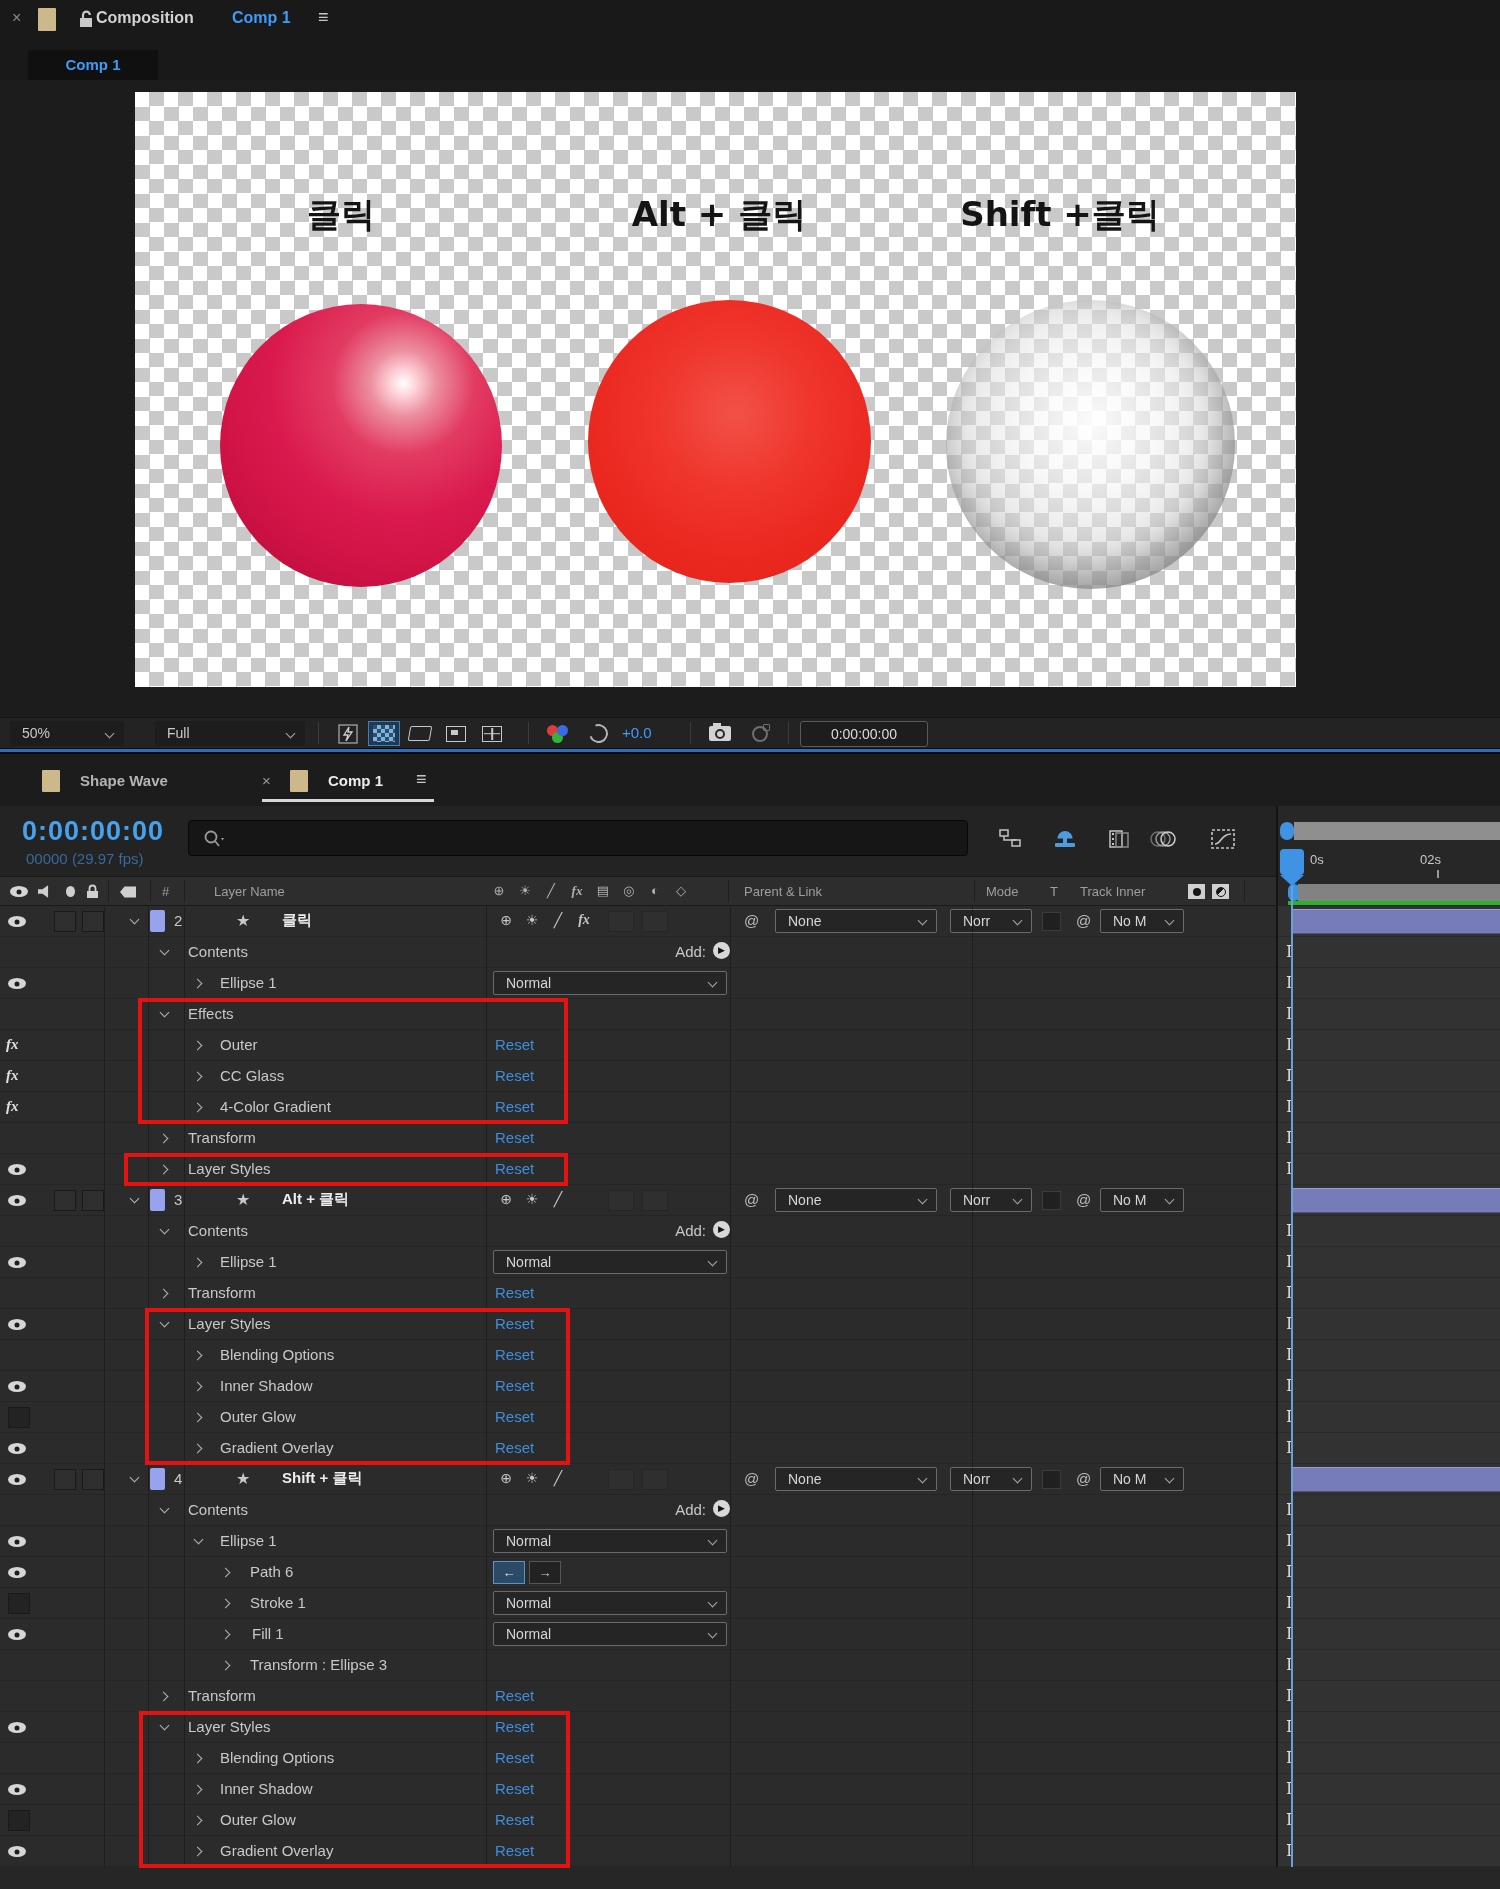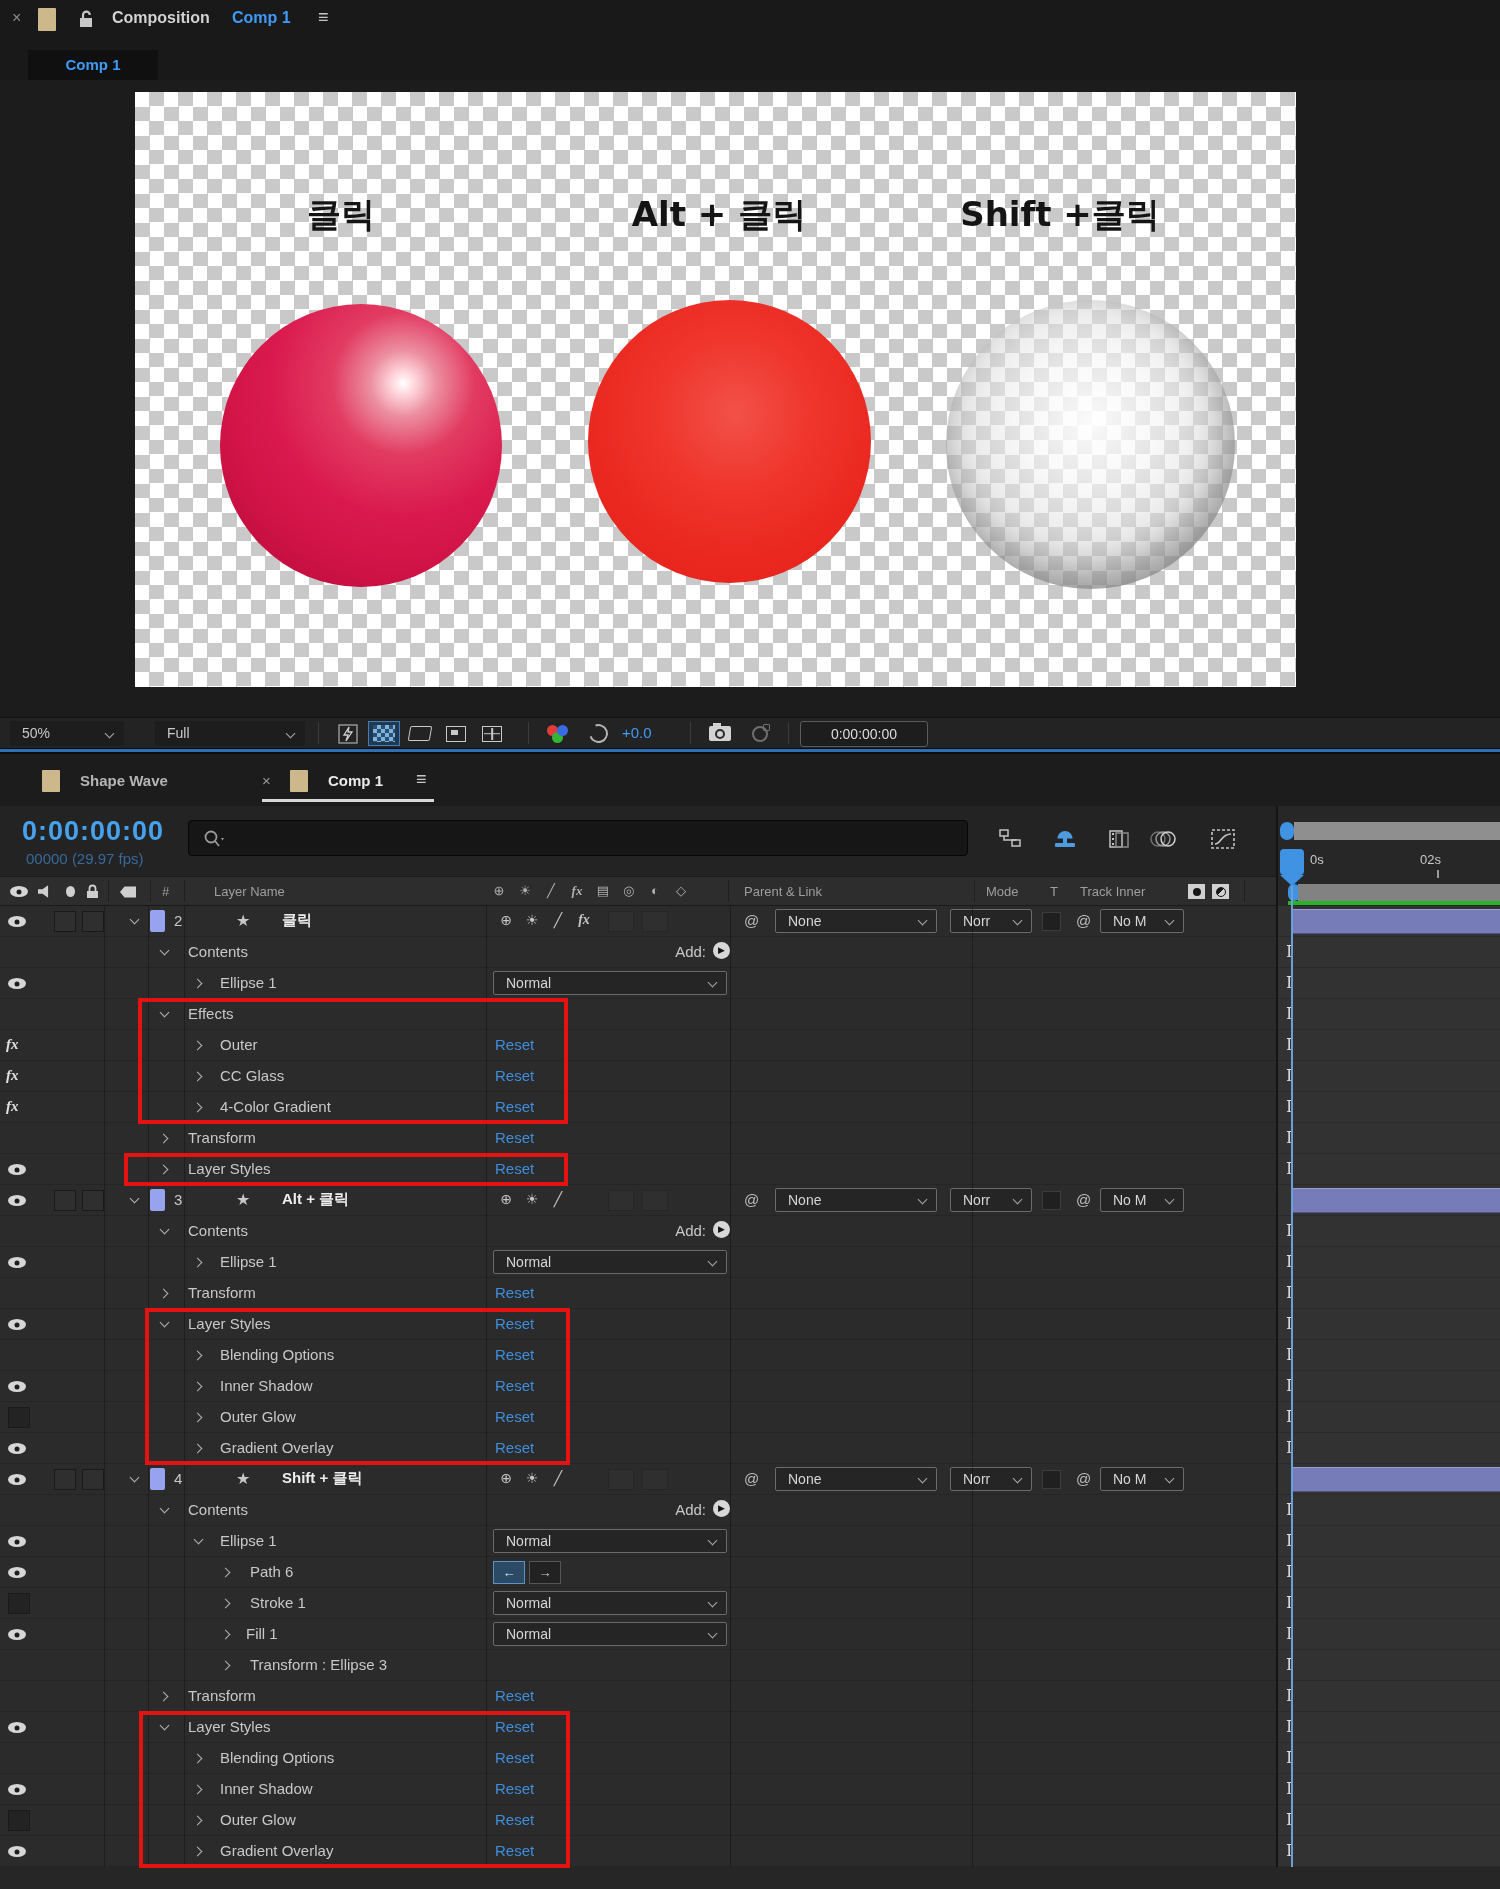--- a/index.html
+++ b/index.html
@@ -6,21 +6,21 @@
   body{
     width:1500px;height:1889px;position:relative;overflow:hidden;
     background:#262626;font-family:"Liberation Sans",sans-serif;
     -webkit-font-smoothing:antialiased;
   }
   .abs{position:absolute;}
   
   #comp-header{position:absolute;left:0;top:0;width:1500px;height:40px;background:#191919;}
   #comp-header .closex{position:absolute;left:12px;top:9px;color:#8a8a8a;font-size:16px;}
   #comp-header .tansq{position:absolute;left:38px;top:8px;width:18px;height:23px;background:#cdb88c;border-radius:1px;}
-  #comp-header .title{position:absolute;left:112px;top:9px;font-size:16px;color:#d2d2d2;font-weight:700;text-align:right;}
+  #comp-header .title{position:absolute;left:96px;top:9px;font-size:16px;color:#d2d2d2;font-weight:700;text-align:right;}
   #comp-header .compname{position:absolute;left:232px;top:9px;font-size:16px;color:#3f9bfa;font-weight:700;}
   #comp-header .menu{position:absolute;left:318px;top:7px;font-size:18px;color:#c6c6c6;}
   #comp-tabbar{position:absolute;left:0;top:40px;width:1500px;height:40px;background:#191919;}
   #comp-tab{position:absolute;left:28px;top:10px;width:130px;height:30px;background:#101010;color:#3f9bfa;
     font-size:15px;font-weight:700;line-height:30px;text-align:center;}
   
   #viewer{position:absolute;left:0;top:80px;width:1500px;height:637px;background:#1c1c1c;}
   #checker{position:absolute;left:135px;top:12px;width:1161px;height:595px;
     background:conic-gradient(#c9c9c9 25%,#ffffff 0 50%,#c9c9c9 0 75%,#ffffff 0);
     background-size:29px 29px;}
@@ -627,21 +627,21 @@
         <span class="ddt">Normal</span>
         <span class="ddc"></span>
       </span>
       <span class="track">
         <span class="ibeam">I</span>
       </span>
     </div>
     <div class="row" style="top: 713px;">
       <span class="eye"></span>
       <span class="chev right" style="left:222px"></span>
-      <span class="plabel" style="left:246px">Fill 1</span>
+      <span class="plabel" style="left:252px">Fill 1</span>
       <span class="dd" style="left:493px;width:234px">
         <span class="ddt">Normal</span>
         <span class="ddc"></span>
       </span>
       <span class="track">
         <span class="ibeam">I</span>
       </span>
     </div>
     <div class="row" style="top: 744px;">
       <span class="chev right" style="left:222px"></span>

